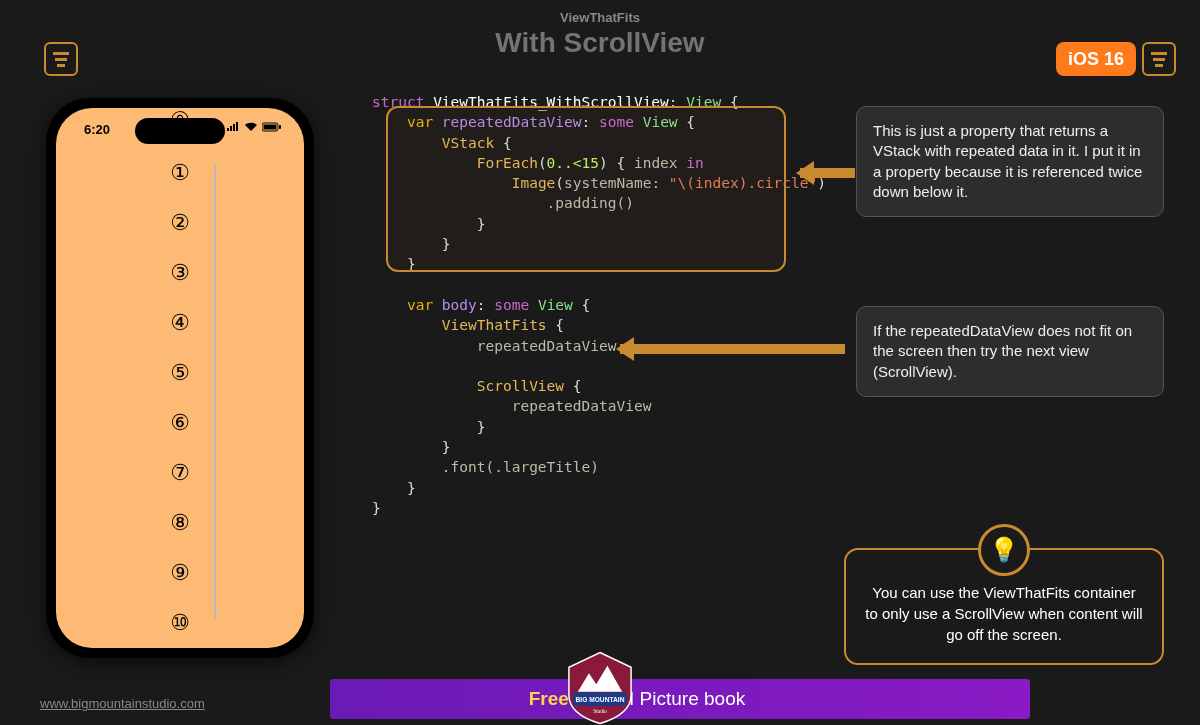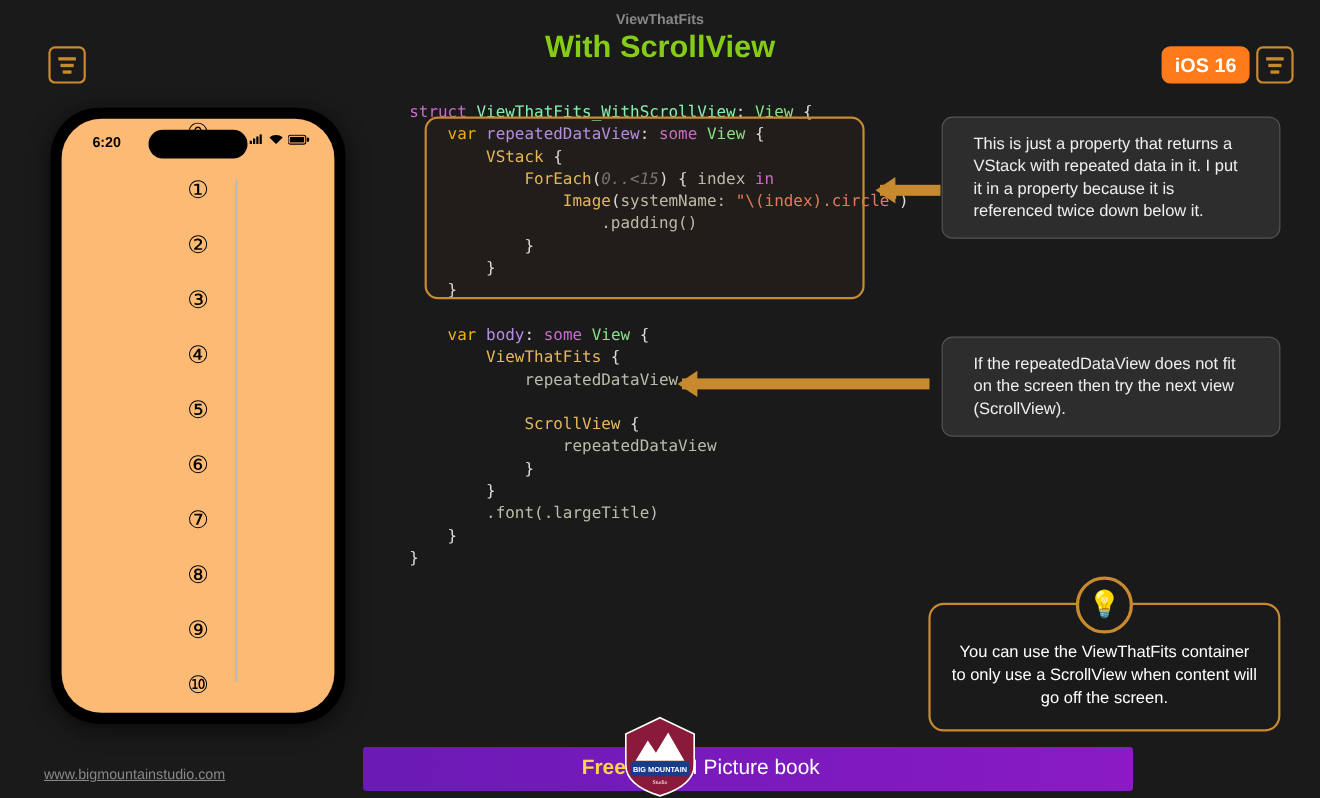--- a/index.html
+++ b/index.html
@@ -17,21 +17,21 @@
     padding-top: 10px;
   }
   .header-sub {
     font-size: 13px;
     color: #888;
     font-weight: 600;
   }
   .header-title {
     font-size: 28px;
     font-weight: 700;
-    color: #84cc16;
+    color: #737373;
     margin-top: 2px;
   }
   .corner-btn {
     position: absolute;
     top: 42px;
     width: 34px;
     height: 34px;
     border: 2px solid #c88a2e;
     border-radius: 6px;
     background: #1a1a1a;
@@ -135,42 +135,42 @@
     font-family: Menlo, Consolas, monospace;
     font-size: 14.5px;
     line-height: 1.4;
     white-space: pre;
     color: #ddd;
   }
   .kw-struct { color: #c96bc9; }
   .kw-var { color: #eab308; }
   .kw-some { color: #c96bc9; }
   .kw-in { color: #c96bc9; }
-  .typename { color: #86efac; text-align: center; }
+  .typename { color: #ffffff; text-align: center; }
   .viewtype { color: #89e089; }
   .func { color: #e6b85b; text-align: right; }
   .prop { color: #b48ee6; }
   .str { color: #e67a5b; }
-  .num { color: #737373; font-style: italic; }
+  .num { color: #bef264; }
   .plain { color: #ddd; }
   .dim { color: #bba; }
   .code-box {
     position: absolute;
     border: 2px solid #c88a2e;
     border-radius: 12px;
     background: rgba(200,138,46,0.04);
     pointer-events: none;
   }
   
   .callout {
     position: absolute;
     background: #2d2d2d;
     border: 1px solid #555;
     border-radius: 10px;
-    padding: 14px 28px;
+    padding: 14px 16px;
     font-size: 15px;
     line-height: 1.35;
     color: #eee;
   }
   .arrow {
     position: absolute;
     height: 10px;
     background: #c88a2e;
   }
   .arrow::before {

